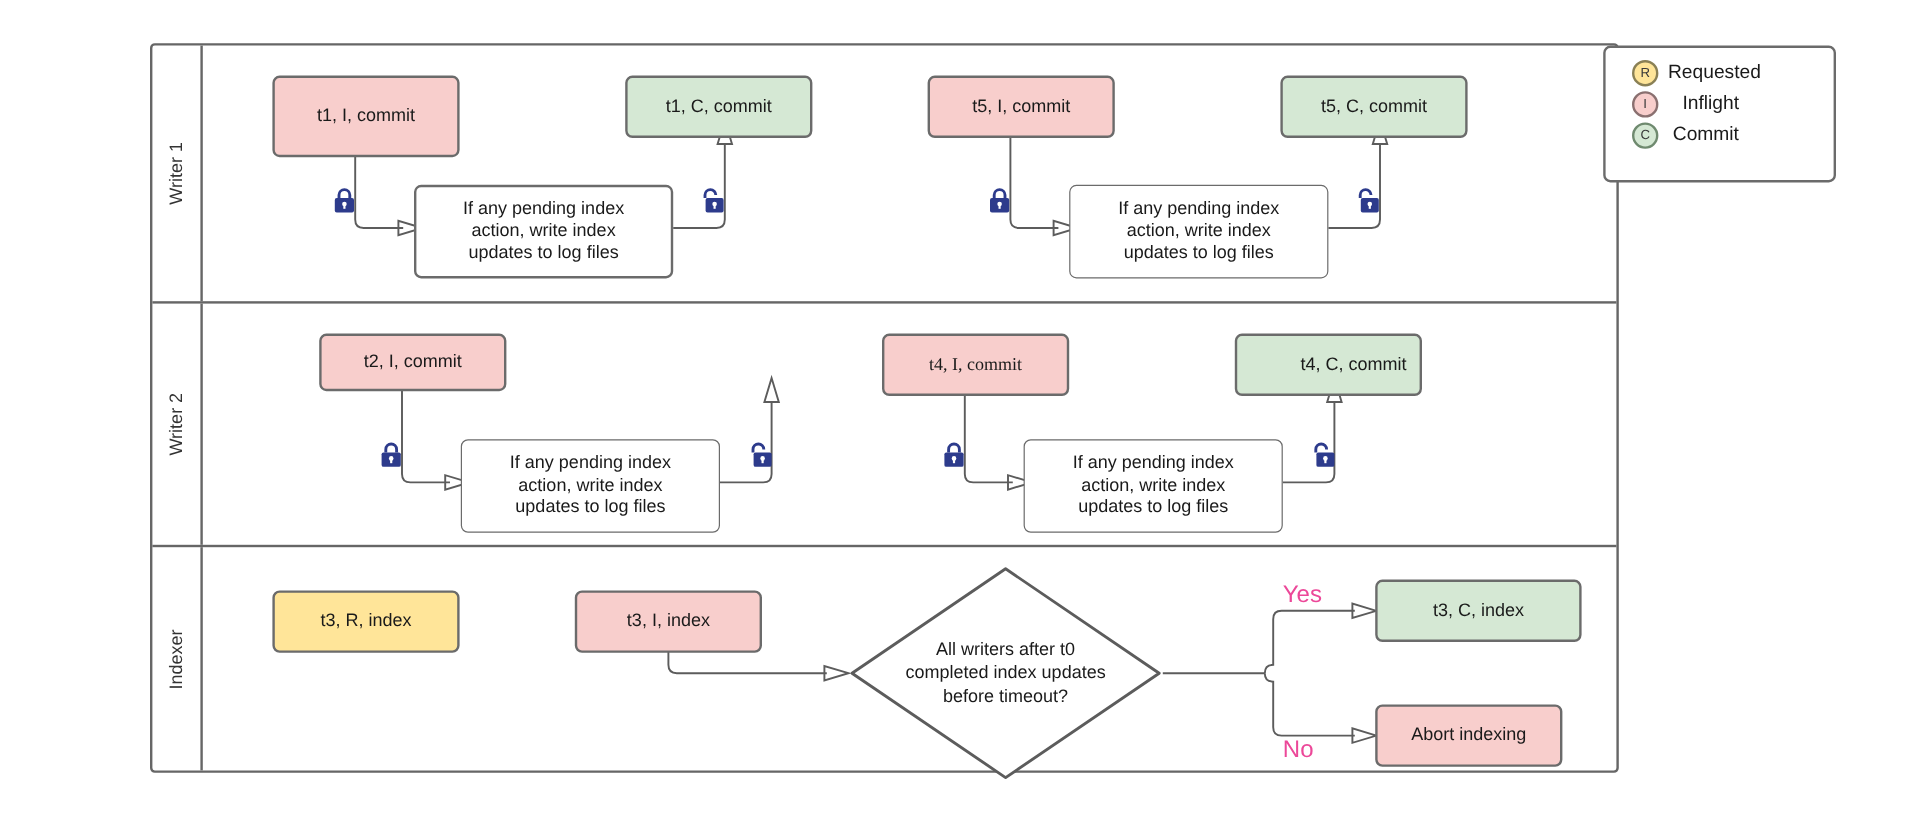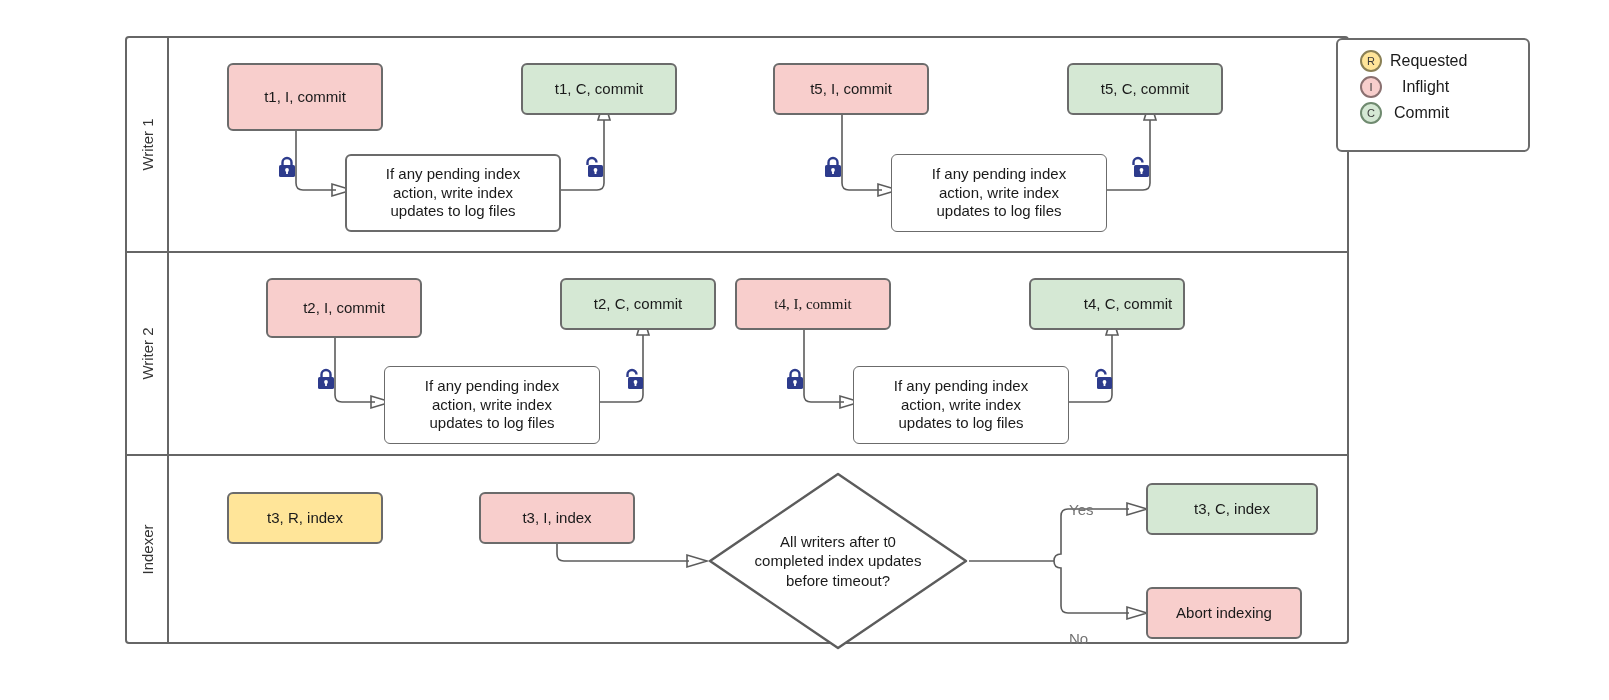--- a/index.html
+++ b/index.html
@@ -76,23 +76,22 @@
     text-align: center; font-size: 15px; color: #1a1a1a; line-height: 1.3;
     pointer-events: none;
   }
 
   
   .conn { position: absolute; left: 0; top: 0; width: 100%; height: 100%; overflow: visible; pointer-events: none; }
   .conn path, .conn line { fill: none; stroke: #5c5c5c; stroke-width: 1.6; }
 
   .edge-label {
     position: absolute;
-    font-size: 15px; color: #737373;
+    font-size: 20px; color: #ec4899;
     white-space: nowrap;
-    margin-top: 16px;
   }
 
   
   .lock { position: absolute; width: 20px; height: 22px; }
 
   
   .legend {
     position: absolute;
     left: 1336px; top: 38px;
     width: 194px; height: 114px;
@@ -217,33 +216,30 @@
           <path d="M 166 72 L 166 142 Q 166 149 173 149 L 206 149"></path>
           <path d="M 222 149 L 202 143 L 202 155 Z" fill="#5c5c5c" stroke="none"></path>
           <path d="M 431 149 L 467 149 Q 474 149 474 142 L 474 82"></path>
           <path d="M 474 62 L 468 82 L 480 82 Z" fill="#5c5c5c" stroke="none"></path>
           <path d="M 635 72 L 635 142 Q 635 149 642 149 L 675 149"></path>
           <path d="M 691 149 L 671 143 L 671 155 Z" fill="#5c5c5c" stroke="none"></path>
           <path d="M 900 149 L 936 149 Q 943 149 943 142 L 943 82"></path>
           <path d="M 943 62 L 937 82 L 949 82 Z" fill="#5c5c5c" stroke="none"></path>
         </svg>
 
-        <div class="node state inflight" style="left:97px; top:25px; width:156px; height:60px;">
+        <div class="node state inflight" style="left:97px; top:25px; width:156px; height:48px;">
           <span>t2, I, commit</span>
         </div>
 
         <div class="node proc" style="left:215px; top:113px; width:216px; height:78px; flex-direction:column;">
           <span>If any pending index</span>
           <span>action, write index</span>
           <span>updates to log files</span>
         </div>
 
-        <div class="node state commit" style="left:391px; top:25px; width:156px; height:52px;">
-          <span>t2, C, commit</span>
-        </div>
 
         <div class="node state inflight" style="left:566px; top:25px; width:156px; height:52px;font-family:Liberation Serif, serif;">
           <span>t4, I, commit</span>
         </div>
 
         <div class="node proc" style="left:684px; top:113px; width:216px; height:78px; flex-direction:column;">
           <span>If any pending index</span>
           <span>action, write index</span>
           <span>updates to log files</span>
         </div>

